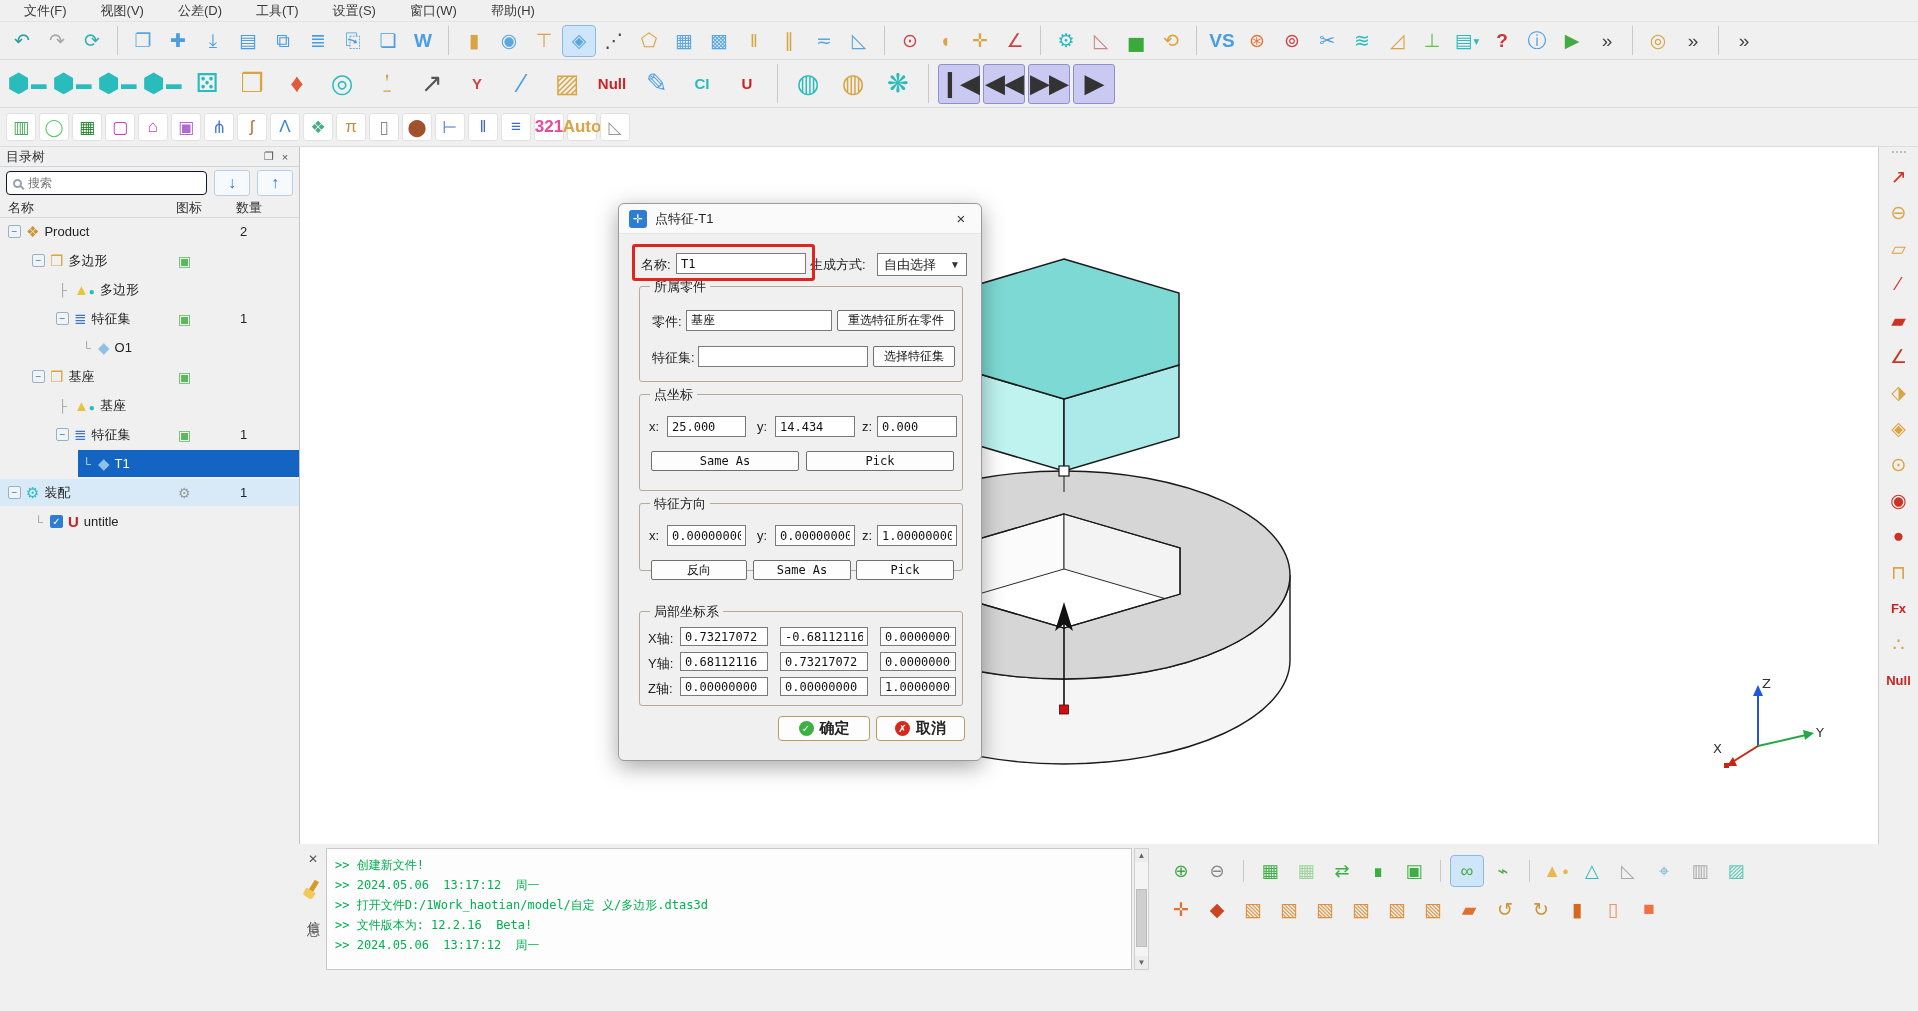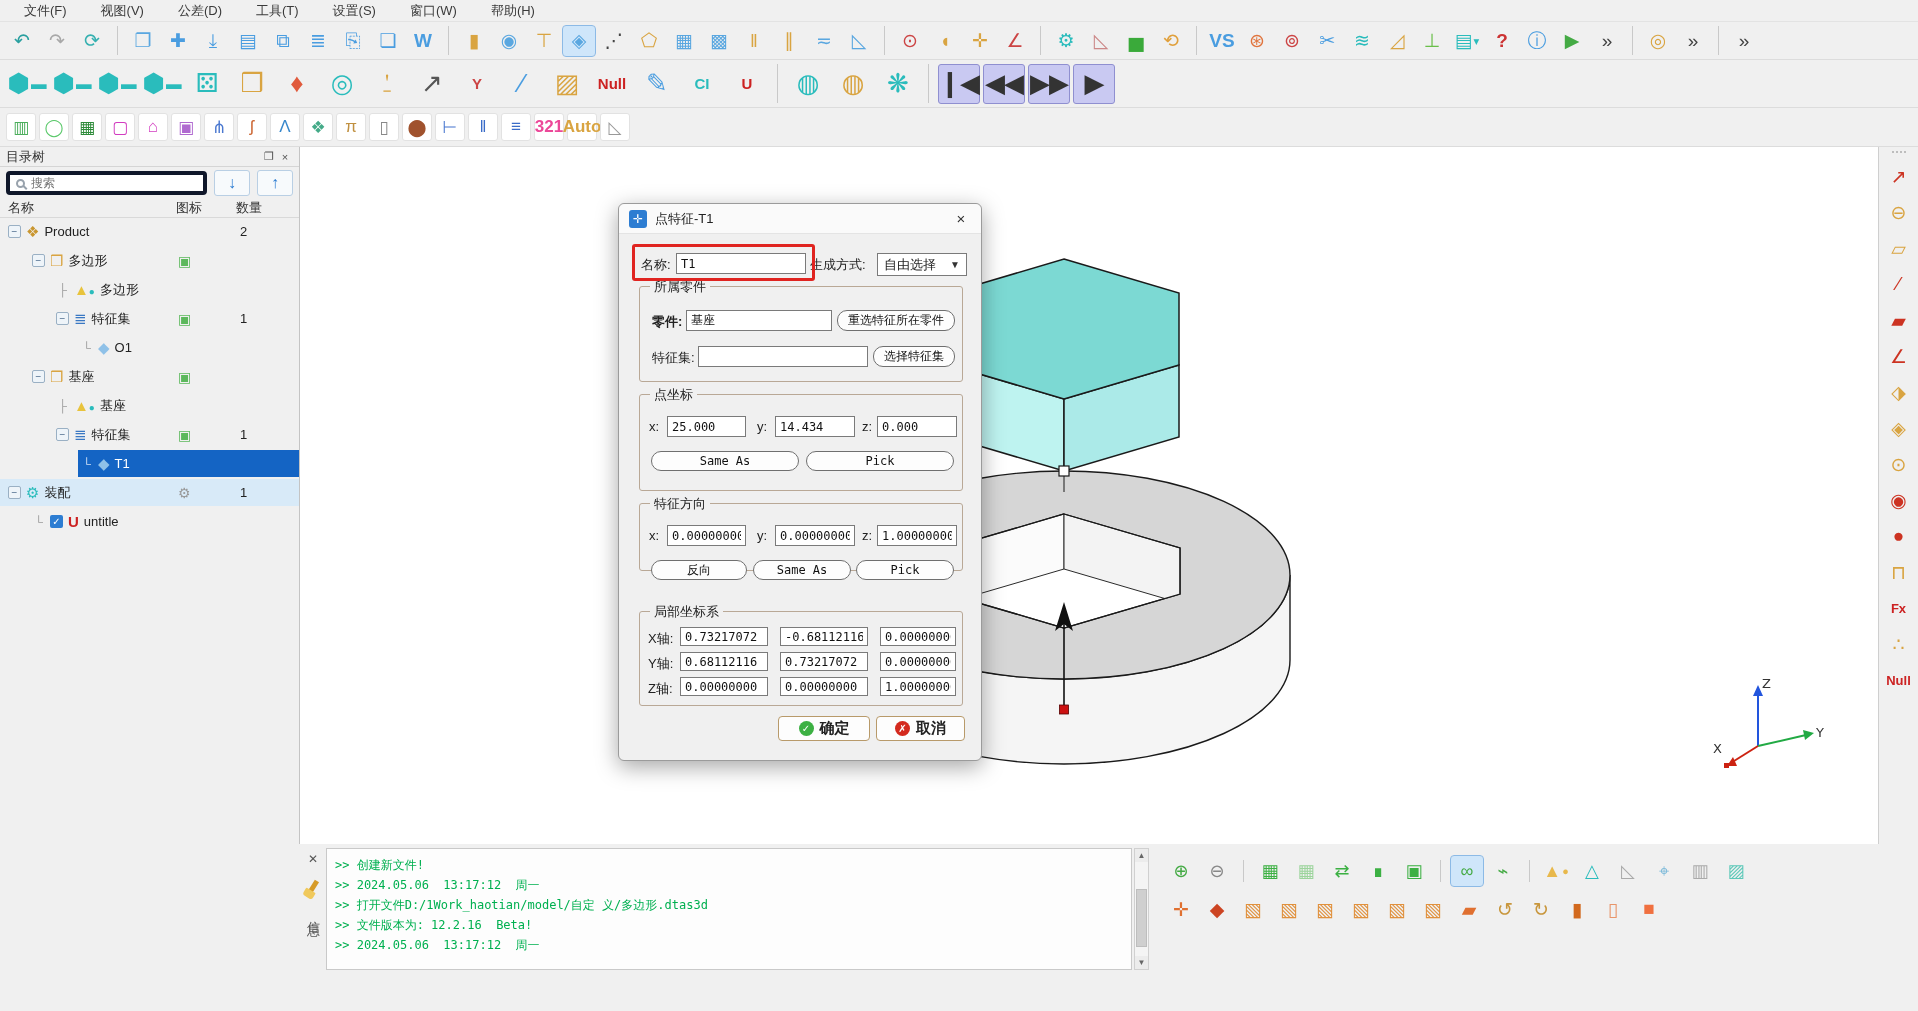--- a/index.html
+++ b/index.html
@@ -37,21 +37,21 @@
 
   
   #left-panel { position:absolute; left:0; top:0; width:300px; height:697px;
     background:#f0f0f0; border-right:1px solid #c4c4c4; }
   #panel-header { height:20px; display:flex; align-items:center; padding:0 6px;
     border-bottom:1px solid #d5d5d5; }
   #panel-title { flex:1; color:#333; }
   .win-btn { width:16px; height:16px; display:flex; align-items:center; justify-content:center;
     color:#555; font-size:11px; cursor:default; }
   #search-row { height:32px; display:flex; align-items:center; gap:7px; padding:0 6px; }
-  #search-box { flex:1; height:24px; background:#fff; border:4px solid #0f172a; border-radius:4px;
+  #search-box { flex:1; height:24px; background:#fff; border:1px solid #0f172a; border-radius:4px;
     display:flex; align-items:center; padding:8px 6px; gap:6px; }
   #search-box input { border:none; outline:none; flex:1; font-size:12px; color:#333;
     font-family:"Liberation Sans",sans-serif; background:transparent; }
   .mag { width:9px; height:9px; border:2px solid #98a2ac; border-radius:50%; position:relative; flex:none; }
   .mag::after { content:""; position:absolute; width:2px; height:5px; background:#98a2ac;
     right:-3px; bottom:-4px; transform:rotate(-45deg); }
   .arrow-btn { width:36px; height:26px; background:#f7fafc; border:1px solid #b9cfe4; border-radius:3px;
     display:flex; align-items:center; justify-content:center; color:#2d7dd2; font-size:16px; font-weight:bold; }
   #tree-cols { height:19px; display:flex; align-items:center; border-bottom:1px solid #d9d9d9;
     color:#333; position:relative; }
@@ -93,21 +93,21 @@
   #dlg-titlebar { height:30px; display:flex; align-items:center; padding:0 10px; gap:8px;
     background:#fafafa; border-bottom:1px solid #e4e4e4; border-radius:6px 6px 0 0; }
   #dlg-icon { width:18px; height:18px; background:#2d7dd2; border-radius:3px; color:#fff;
     font-size:12px; display:flex; align-items:center; justify-content:center; }
   #dlg-title { flex:1; color:#222; }
   #dlg-close { width:20px; height:20px; display:flex; align-items:center; justify-content:center;
     font-size:15px; color:#333; }
   .din { background:#fff; border:1px solid #7a7a7a; font-family:"DejaVu Sans Mono","Liberation Mono",monospace;
     font-size:12px; padding:0 4px; height:21px; color:#111; }
   .dlabel { color:#222; }
-  .dbtn { background:#fdfdfd; border:1px solid #6f6f6f; border-radius:10px; text-align:center;
+  .dbtn { background:#fdfdfd; border:1px solid #6f6f6f; border-radius:2px; text-align:center;
     font-family:"DejaVu Sans Mono","Liberation Mono",monospace; font-size:12px; color:#111;
     display:flex; align-items:center; justify-content:center; cursor:default; }
   .dgroup { position:absolute; border:1px solid #b9a896; border-radius:3px; }
   .dlegend { position:absolute; top:-9px; left:10px; background:#f0f0f0; padding:0 4px; color:#222; }
   #name-annot { position:absolute; left:13px; top:40px; width:183px; height:37px;
     border:3px solid #e02420; border-radius:3px; z-index:60; pointer-events:none; }
   #gen-select { position:absolute; left:258px; top:49px; width:90px; height:23px; background:#fff;
     border:1px solid #7a7a7a; display:flex; align-items:center; padding:0 6px; }
   #gen-select span.v { flex:1; }
   #gen-select span.car { font-size:10px; color:#333; }
@@ -634,21 +634,21 @@
         <span class="dlabel" style="position:absolute;left:22px;top:52px;">名称:</span>
         <input class="din" style="position: absolute; left: 57px; top: 49px; width: 130px;" value="T1">
         <span class="dlabel" style="position:absolute;left:191px;top:52px;">生成方式:</span>
         <div id="gen-select">
           <span class="v">自由选择</span>
           <span class="car">▼</span>
         </div>
 
         <div class="dgroup" style="left:20px;top:82px;width:324px;height:96px;">
           <span class="dlegend">所属零件</span>
-          <span class="dlabel" style="position:absolute;left:12px;top:26px;font-weight:bold;">零件:</span>
+          <span class="dlabel" style="position:absolute;left:12px;top:26px;">零件:</span>
           <input class="din" style="position: absolute; left: 46px; top: 23px; width: 146px;" value="基座">
           <div class="dbtn" style="position:absolute;left:197px;top:23px;width:118px;height:21px;">重选特征所在零件</div>
           <span class="dlabel" style="position:absolute;left:12px;top:62px;">特征集:</span>
           <input class="din" style="position: absolute; left: 58px; top: 59px; width: 170px;" value="">
           <div class="dbtn" style="position:absolute;left:233px;top:59px;width:82px;height:21px;">选择特征集</div>
         </div>
 
         <div class="dgroup" style="left:20px;top:190px;width:324px;height:97px;padding-left:36px;">
           <span class="dlegend">点坐标</span>
           <span class="dlabel" style="position:absolute;left:9px;top:24px;">x:</span>

